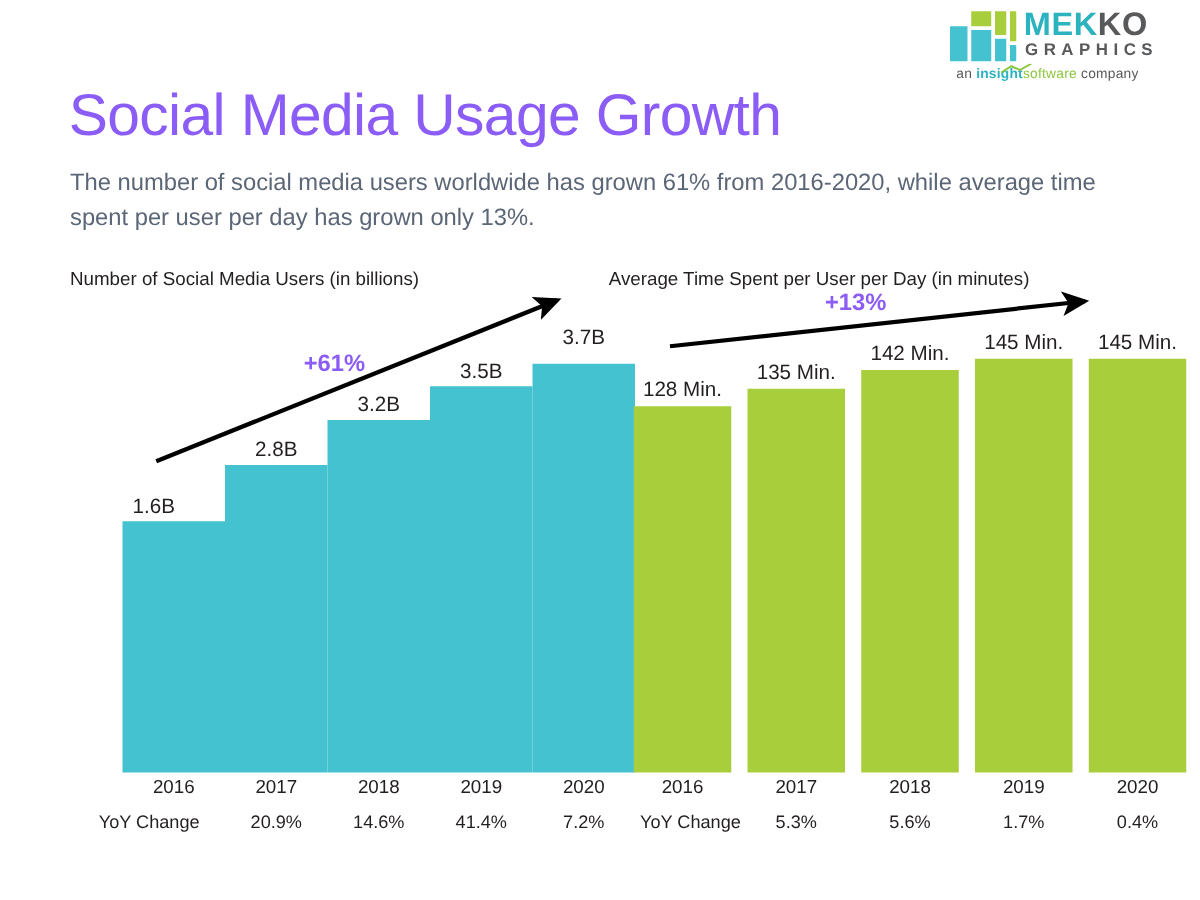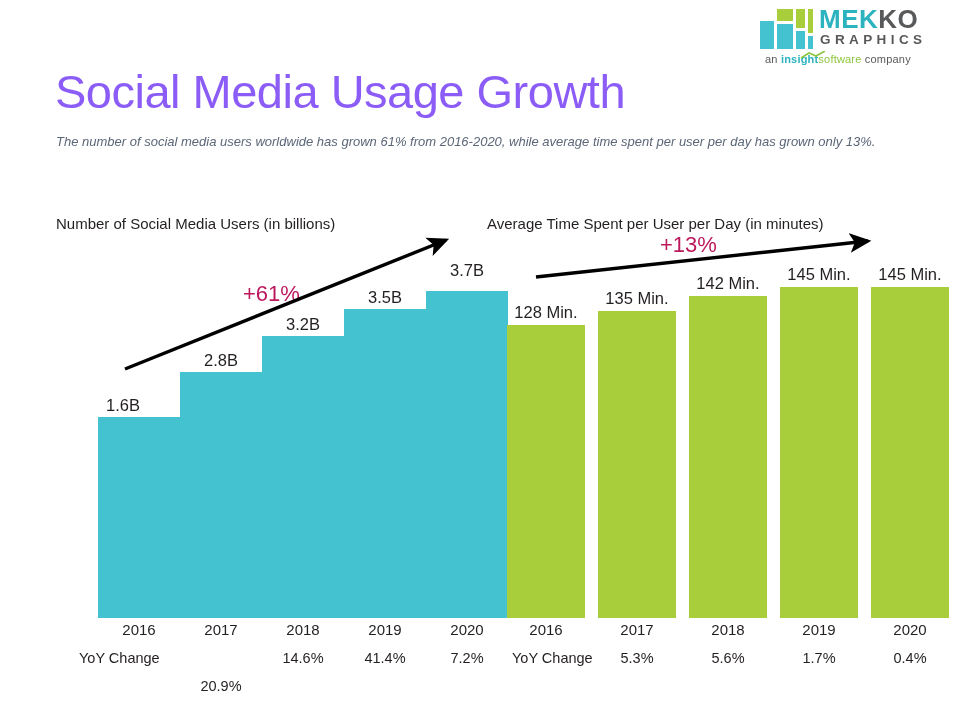--- a/index.html
+++ b/index.html
@@ -21,22 +21,22 @@
     letter-spacing:4.4px;color:#58595b;line-height:1;}
   .logo-tag{position:absolute;left:10px;top:47px;font-size:11px;color:#58595b;
     letter-spacing:.2px;white-space:nowrap;}
   .logo-tag .ins{color:#2bb3c0;font-weight:bold;}
   .logo-tag .sw{color:#8dc63f;}
   .tick{position:absolute;left:45px;top:45px;width:26px;height:8px;}
 
   
   .title{position:absolute;left:55px;top:66px;font-size:47px;color:#8b5cf6;
     letter-spacing:-.5px;line-height:1.1;white-space:nowrap;}
-  .subtitle{position:absolute;left:56px;top:133px;width:870px;font-size:13px;
-    font-style:italic;color:#5b6677;line-height:1.45;}
+  .subtitle{position:absolute;left:56px;top:133px;width:870px;font-size:19px;
+    color:#5b6677;line-height:1.45;}
 
   
   .chart-header{position:absolute;font-size:15px;color:#231f20;white-space:nowrap;}
   #hdr-left{left:56px;top:215px;}
   #hdr-right{left:487px;top:215px;}
 
   
   .plot{position:absolute;top:0;height:720px;width:480px;}
   #plot-left{left:0;}
   #plot-right{left:480px;}
@@ -48,21 +48,21 @@
   .bar-label{position:absolute;font-size:16.5px;color:#231f20;text-align:center;
     white-space:nowrap;}
 
   .year{position:absolute;top:621px;font-size:15px;color:#231f20;text-align:center;
     white-space:nowrap;}
 
   .yoy-title{position:absolute;top:650px;font-size:14.5px;color:#231f20;white-space:nowrap;margin-left:23px;}
   .yoy{position:absolute;top:650px;font-size:14.5px;color:#231f20;text-align:center;
     white-space:nowrap;}
 
-  .growth{position:absolute;font-size:22px;font-weight:normal;color:#be185d;
+  .growth{position:absolute;font-size:19px;font-weight:bold;color:#8b5cf6;
     white-space:nowrap;}
   #growth-left{left:243px;top:281px;}
   #growth-right{left:660px;top:232px;}
 
   svg.arrow{position:absolute;left:0;top:0;width:960px;height:720px;
     pointer-events:none;overflow:visible;}
 </style>
 </head>
 <body>
 
@@ -119,21 +119,21 @@
     <div class="bar-label" style="left:344px;top:288px;width:82px;">3.5B</div>
     <div class="bar-label" style="left:426px;top:261px;width:82px;">3.7B</div>
 
     <div class="year" style="left:98px;width:82px;">2016</div>
     <div class="year" style="left:180px;width:82px;">2017</div>
     <div class="year" style="left:262px;width:82px;">2018</div>
     <div class="year" style="left:344px;width:82px;">2019</div>
     <div class="year" style="left:426px;width:82px;">2020</div>
 
     <div class="yoy-title" style="left:56px;">YoY Change</div>
-    <div class="yoy" style="left:180px;width:82px;margin-top:28px;">20.9%</div>
+    <div class="yoy" style="left:180px;width:82px;">20.9%</div>
     <div class="yoy" style="left:262px;width:82px;">14.6%</div>
     <div class="yoy" style="left:344px;width:82px;">41.4%</div>
     <div class="yoy" style="left:426px;width:82px;">7.2%</div>
   </div>
 
   <div class="plot" id="plot-right">
     <div class="bar green" style="left:27px;width:78px;height:293px;"></div>
     <div class="bar green" style="left:118px;width:78px;height:307px;"></div>
     <div class="bar green" style="left:209px;width:78px;height:322px;"></div>
     <div class="bar green" style="left:300px;width:78px;height:331px;"></div>

